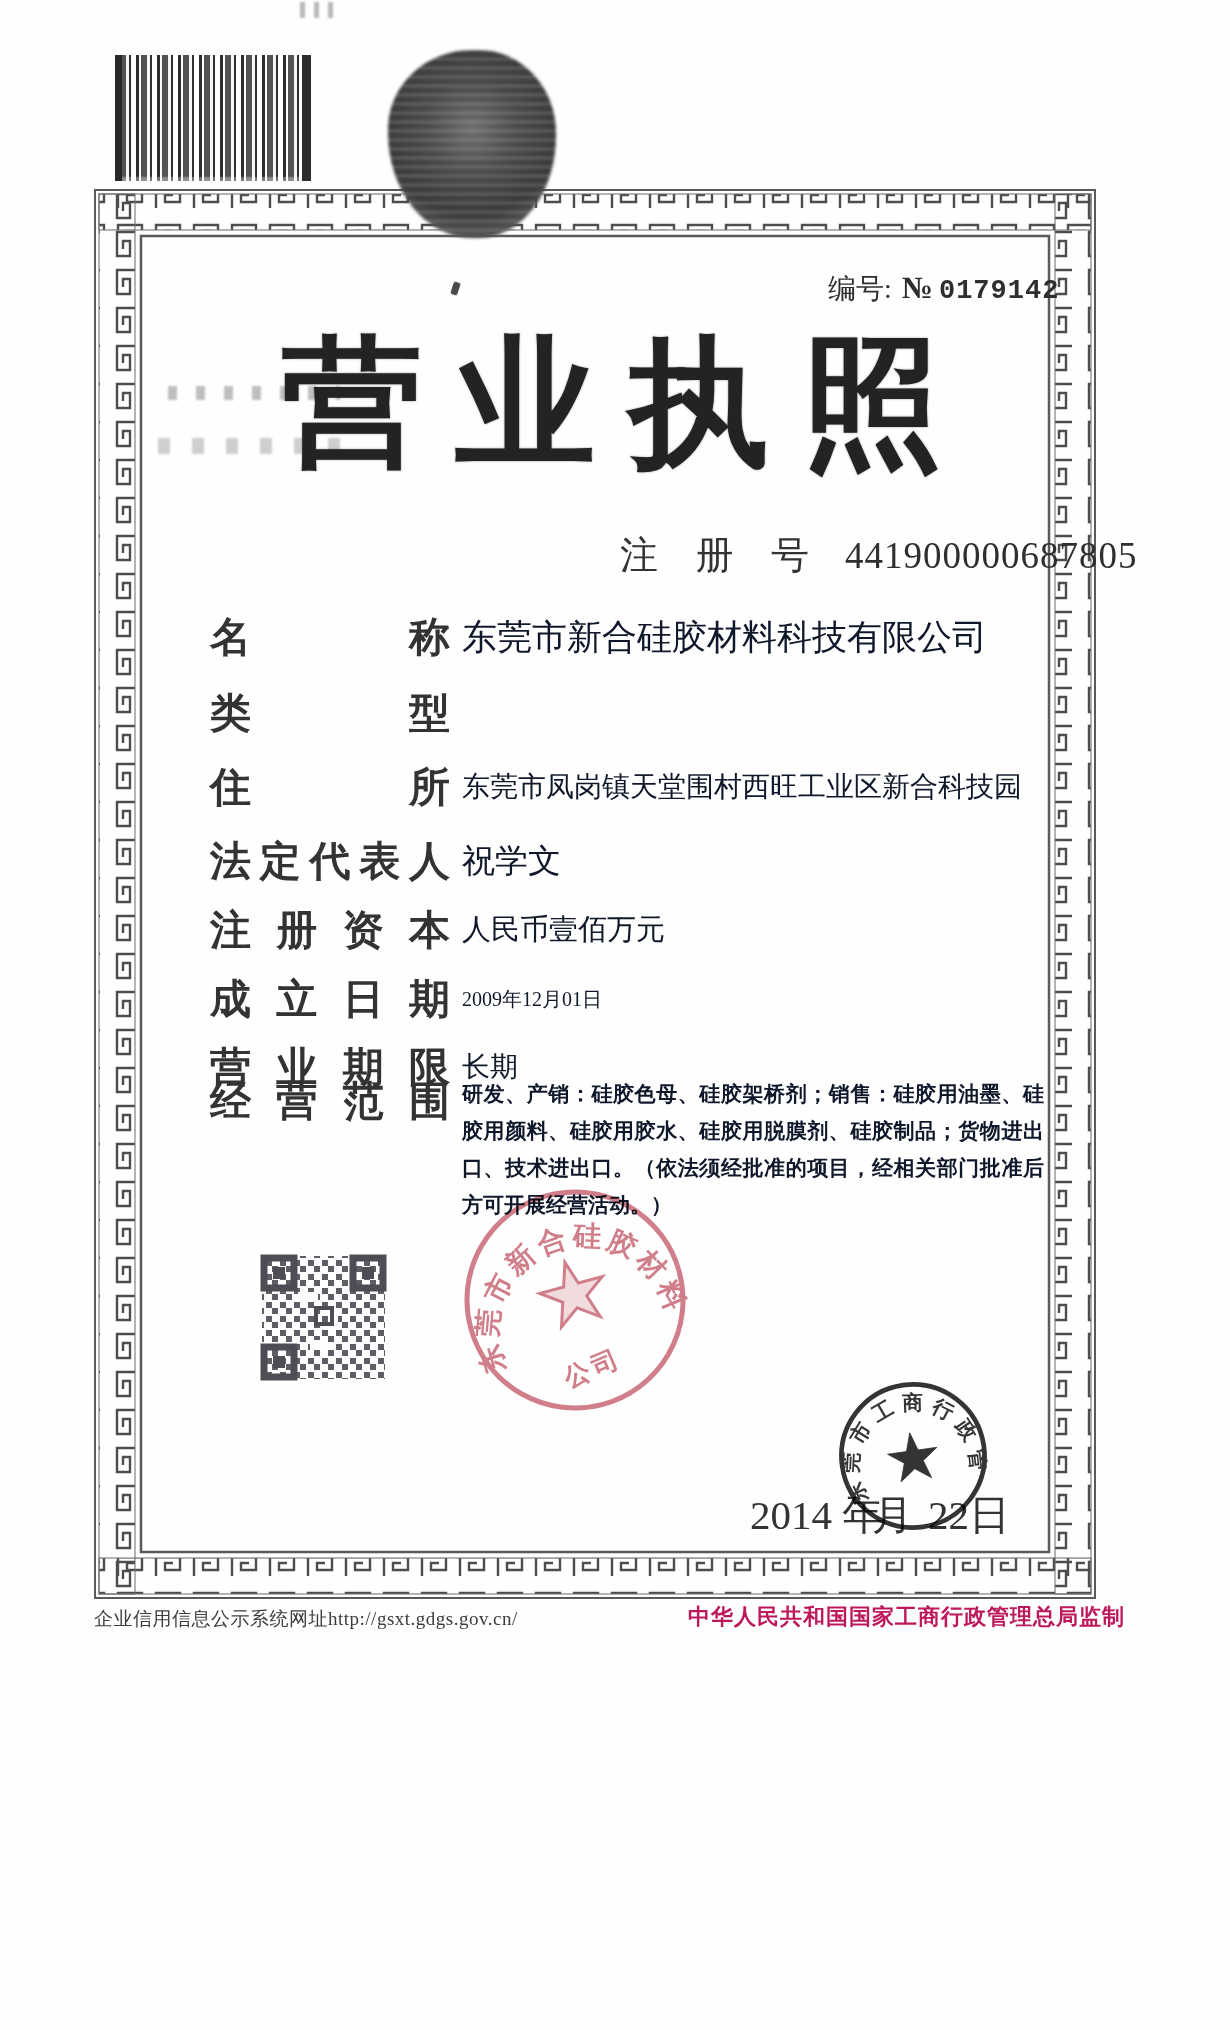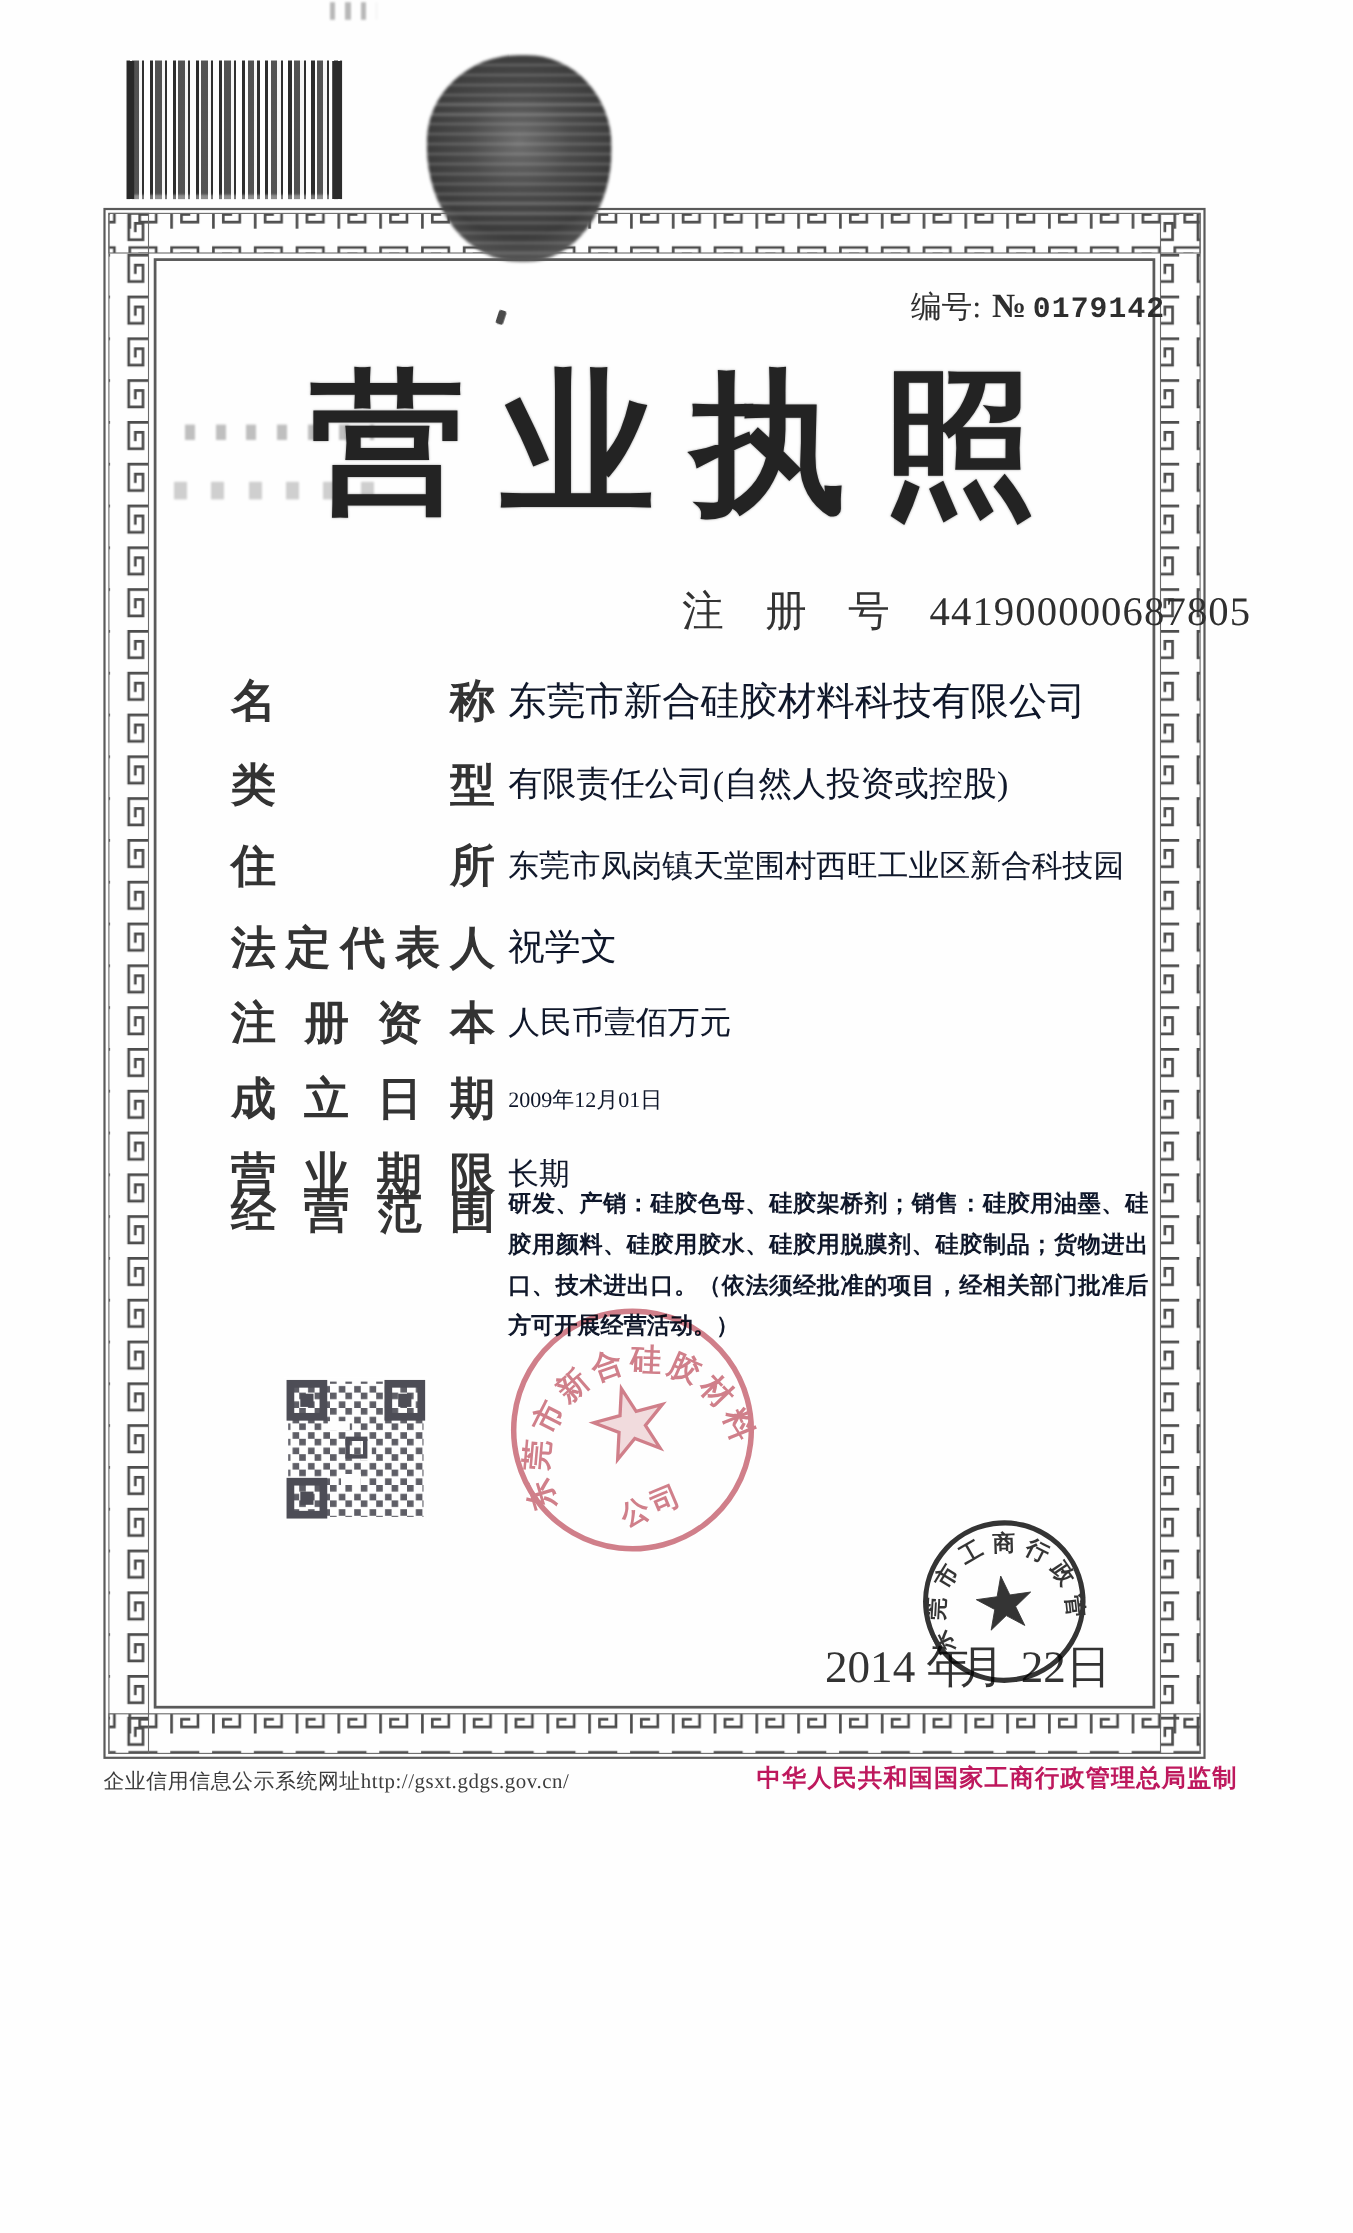--- a/index.html
+++ b/index.html
@@ -26,21 +26,21 @@
   
   .smudge1{left:168px;top:386px;width:172px;height:14px;
     background:repeating-linear-gradient(90deg, rgba(90,90,90,.38) 0 9px, transparent 9px 28px);filter:blur(1px);}
   .smudge2{left:158px;top:438px;width:184px;height:16px;
     background:repeating-linear-gradient(90deg, rgba(100,100,100,.30) 0 12px, transparent 12px 34px);filter:blur(1.2px);}
   .speck-top{left:300px;top:2px;width:42px;height:16px;
     background:repeating-linear-gradient(90deg, rgba(80,80,80,.4) 0 5px, transparent 5px 14px);filter:blur(.8px);}
   .speck-quote{left:452px;top:282px;width:7px;height:13px;background:#4a4a4a;transform:rotate(18deg);border-radius:2px;filter:blur(.4px);}
 
   
-  .serial{left:828px;top:260px;font-size:28px;color:#2e2e2e;white-space:nowrap;}
+  .serial{left:828px;top:270px;font-size:28px;color:#2e2e2e;white-space:nowrap;}
   .serial .no-mark{font-family:"Liberation Serif","DejaVu Serif",serif;font-weight:800;font-size:31px;padding:0 6px 0 10px;}
   .serial .no-digits{font-family:"Liberation Mono","DejaVu Sans Mono",monospace;font-weight:600;font-size:27px;letter-spacing:1px;}
 
   .title{left:282px;top:318px;width:660px;height:170px;
     font-family:"Liberation Sans","DejaVu Sans",sans-serif;font-weight:800;
     font-size:140px;line-height:170px;color:#232323;text-shadow:0 0 2px rgba(40,40,40,.55);}
   .char-justify{display:flex;justify-content:space-between;}
 
   .regno{left:620px;top:530px;white-space:nowrap;}
   .regno .lbl{font-size:38px;letter-spacing:14px;color:#333;}
@@ -126,21 +126,20 @@
         <span>名</span>
         <span>称</span>
       </div>
     <div class="fvalue v-name">东莞市新合硅胶材料科技有限公司</div>
   </div>
   <div class="row" style="top:688px">
     <div class="flabel char-justify">
         <span>类</span>
         <span>型</span>
       </div>
-    <div class="fvalue v-type">有限责任公司(自然人投资或控股)</div>
   </div>
   <div class="row" style="top:762px">
     <div class="flabel char-justify">
         <span>住</span>
         <span>所</span>
       </div>
     <div class="fvalue v-addr">东莞市凤岗镇天堂围村西旺工业区新合科技园</div>
   </div>
   <div class="row" style="top:836px">
     <div class="flabel char-justify">

